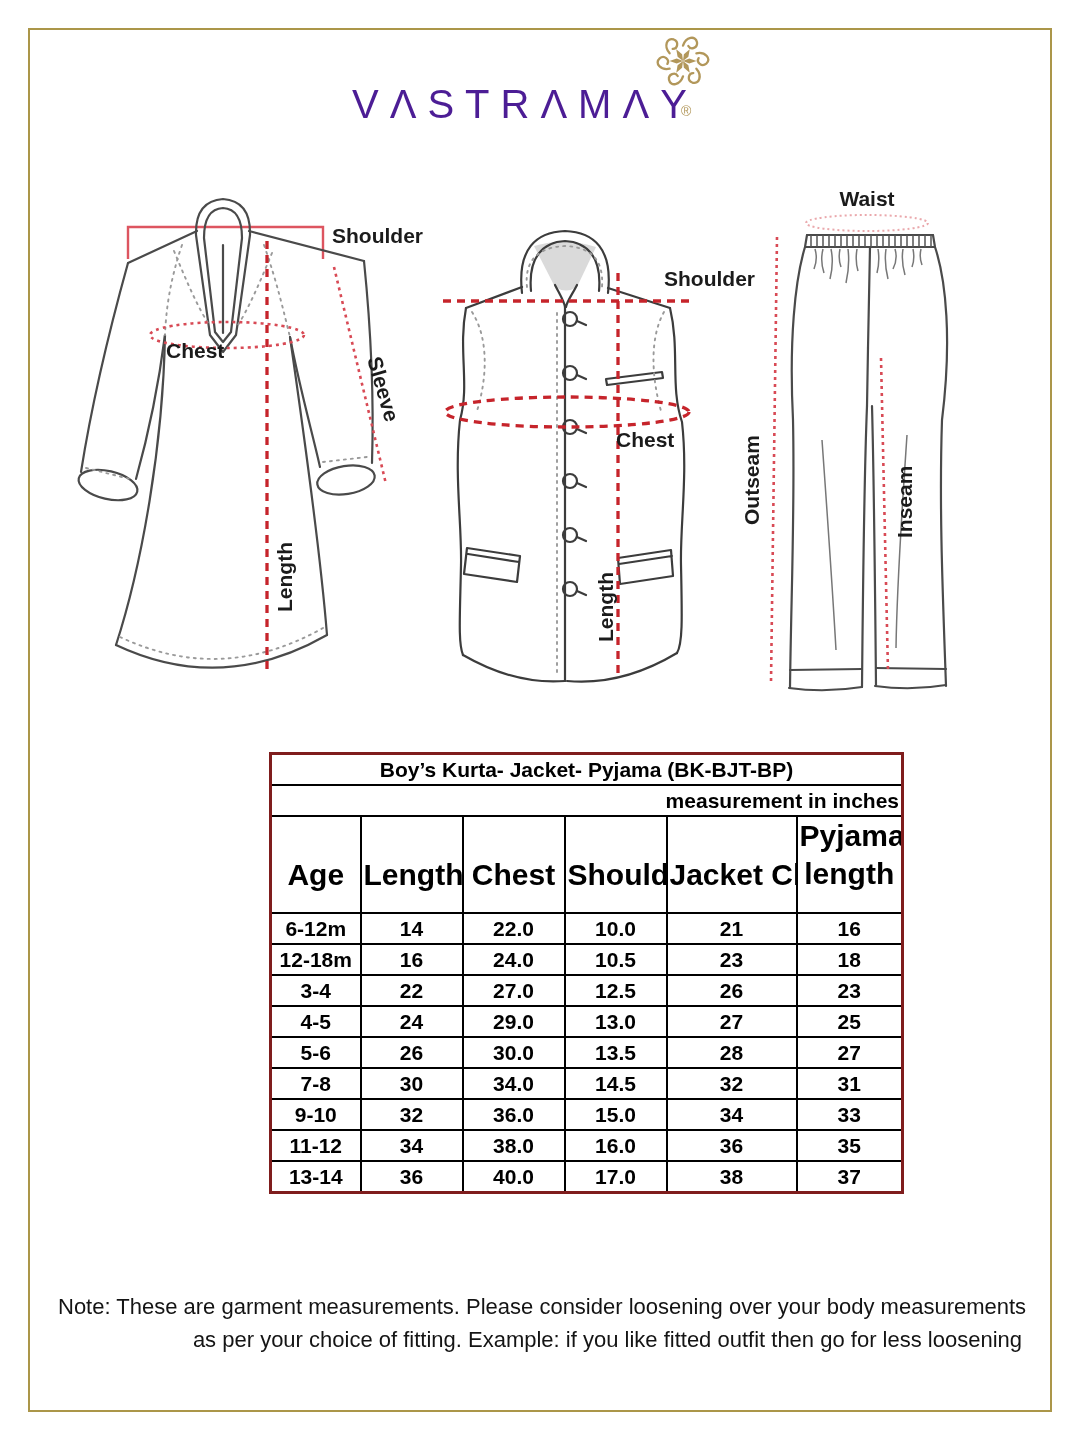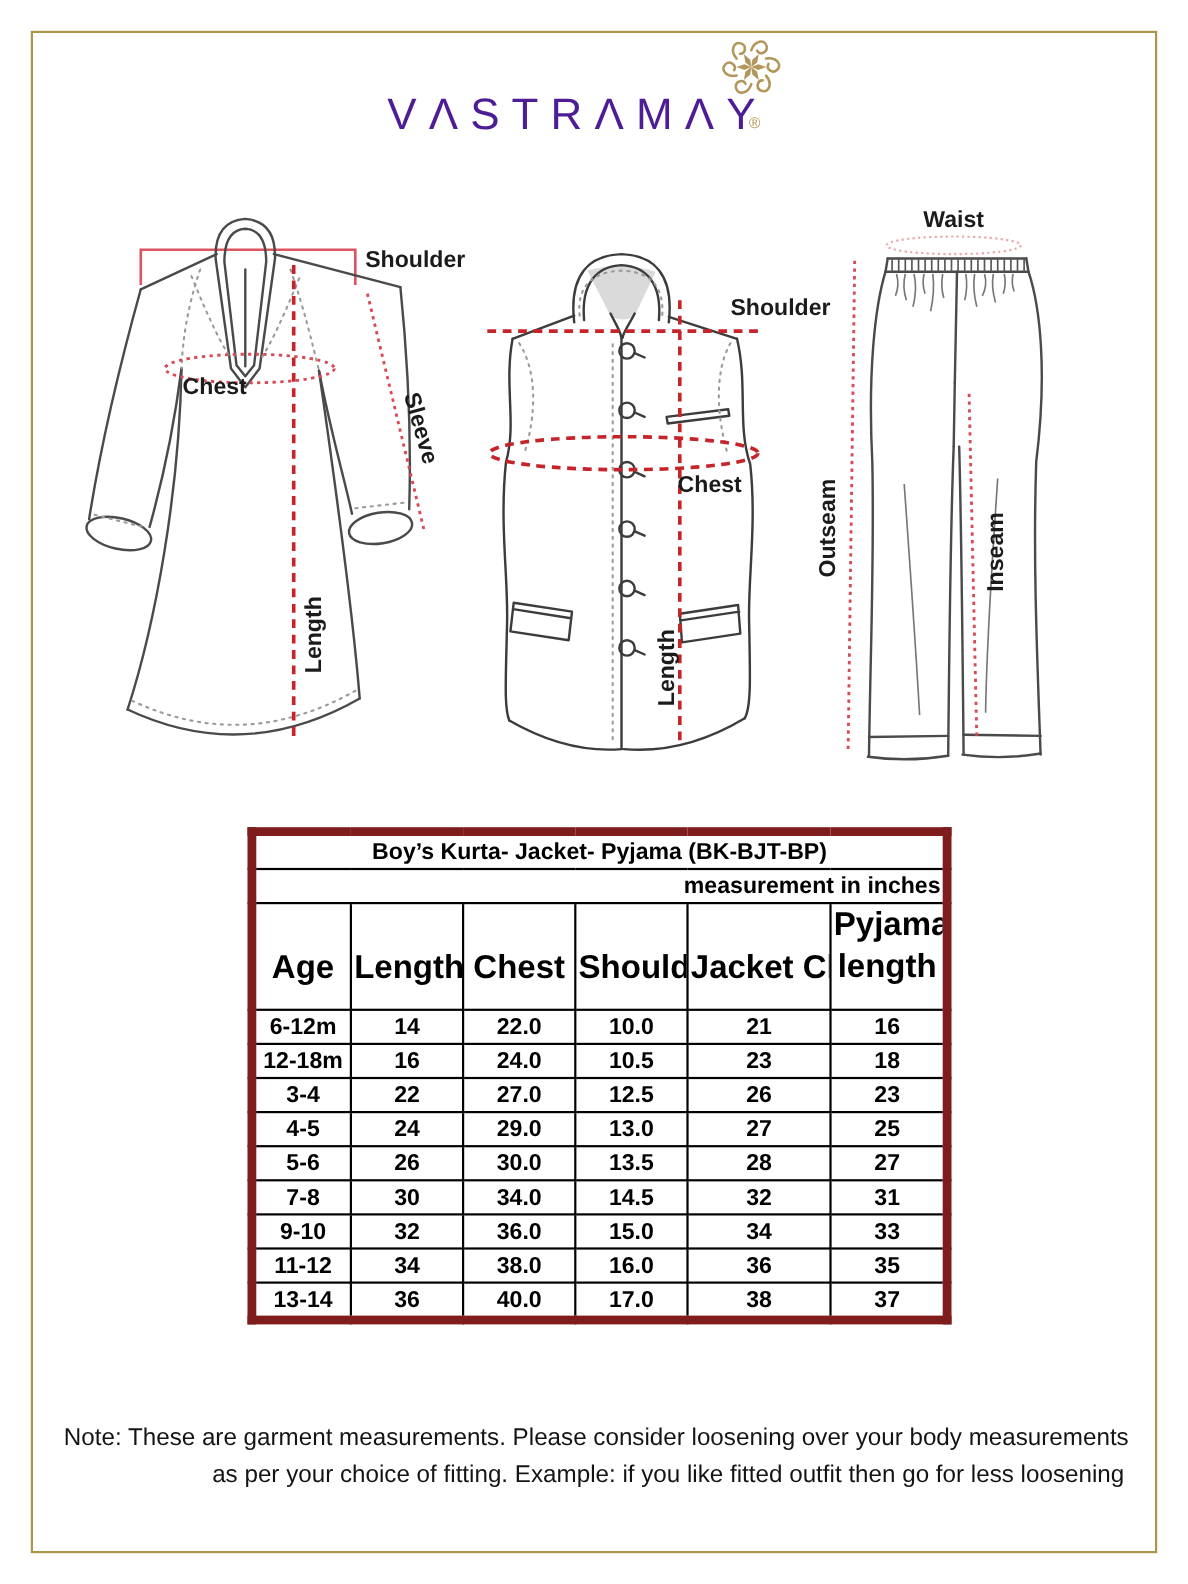--- a/index.html
+++ b/index.html
@@ -24,21 +24,21 @@
   .red-solid{fill:none;stroke:#dd5560;stroke-width:2.4;}
   .red-dot{fill:none;stroke:#d84a55;stroke-width:2.6;stroke-dasharray:3 4;}
   .red-dash{fill:none;stroke:#c6242b;stroke-width:3.3;stroke-dasharray:8 6;}
   .pink-dot{fill:none;stroke:#eaa8ac;stroke-width:2;stroke-dasharray:2 3;}
 
   
   .size-table{position:absolute;left:225px;top:752px;width:632px;border-collapse:collapse;
               table-layout:fixed;color:#000;}
   .size-table td,.size-table th{border:2px solid #000;text-align:center;vertical-align:middle;
               font-weight:bold;padding:0 2px;overflow:hidden;}
-  .size-table{border:8px solid #7f1d1d;}
+  .size-table{border:3px solid #7f1d1d;margin-left:44px;}
   .t-title td{font-size:25px;height:42px;}
   .t-sub td{font-size:16px;height:32px;text-align:right;}
   .size-table th{font-size:30px;height:64px;vertical-align:bottom;padding-bottom:20px;white-space:nowrap;}
   .size-table th.wrap{white-space:normal;line-height:1.25;}
   .size-table tbody td{font-size:21px;height:29px;}
 
   
   .note{position:absolute;left:58px;top:1290px;width:964px;text-align:right;color:#141414;
         font-size:22px;line-height:33px;}
   .note div{white-space:nowrap;}

